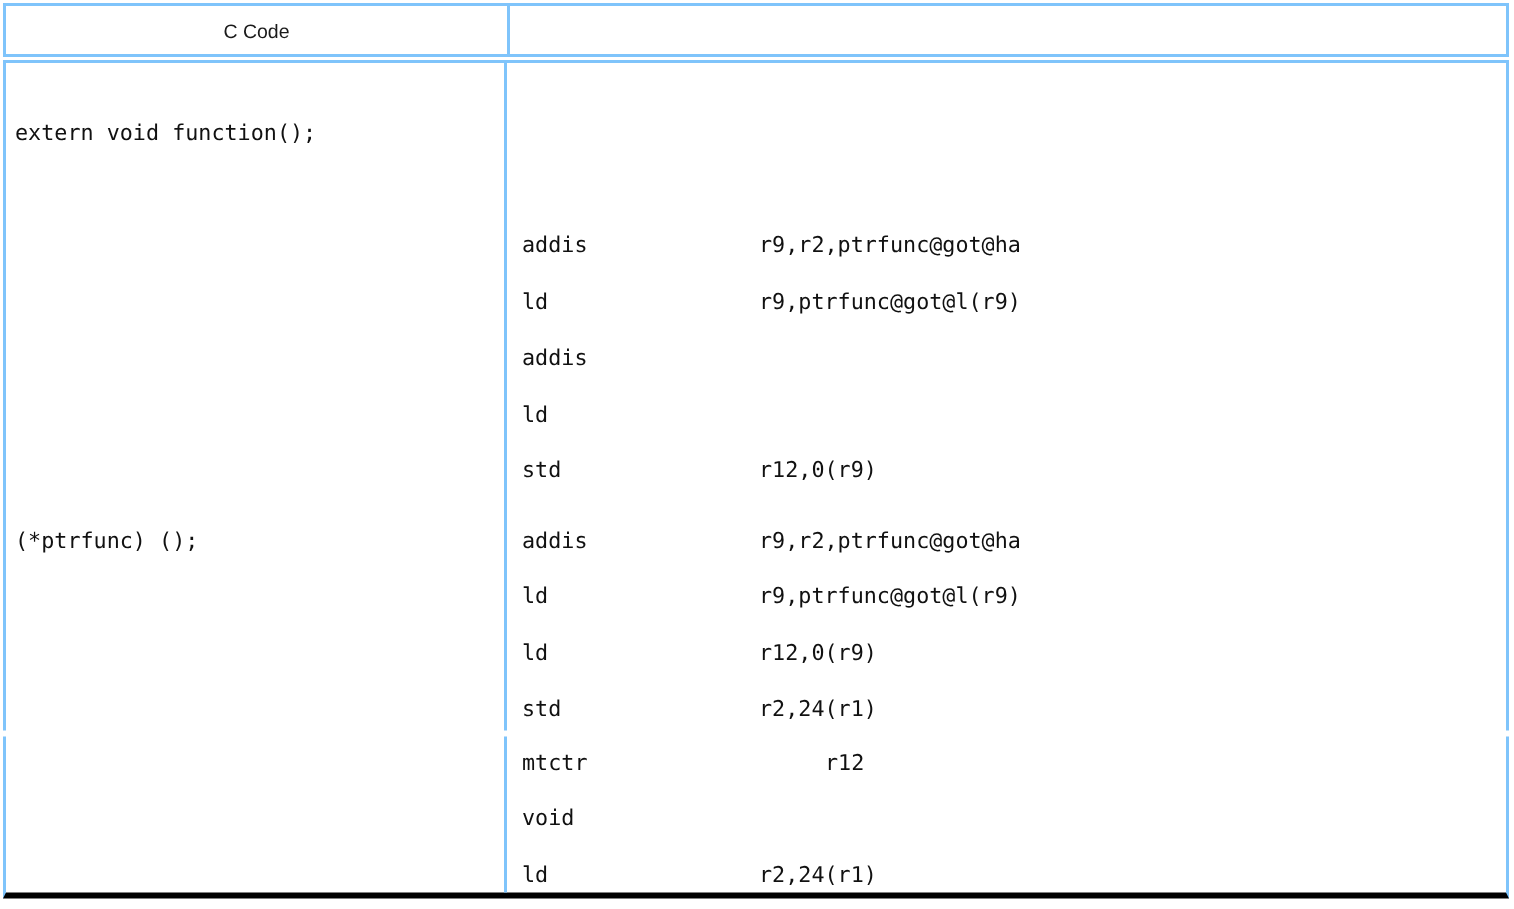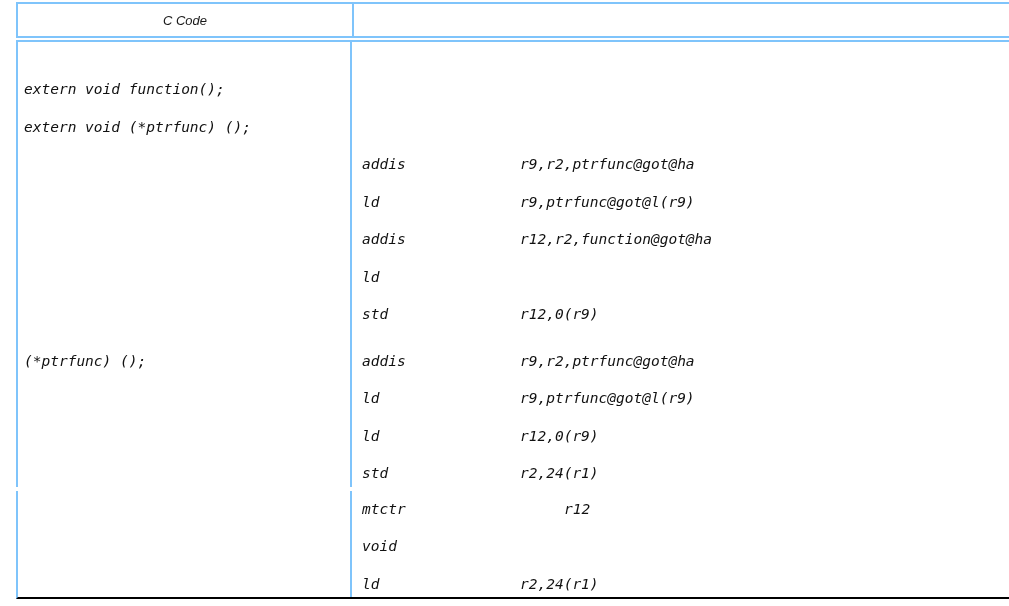--- a/index.html
+++ b/index.html
@@ -9,26 +9,25 @@
   body {
     width: 1009px;
     height: 606px;
     background: #ffffff;
     font-family: "Liberation Sans", sans-serif;
     overflow: hidden;
   }
 
   .code-table {
     position: absolute;
-    left: 16px;
+    left: 2px;
     top: 2px;
     width: 912px;
     height: 599px;
     box-sizing: border-box;
-    font-style: italic;
   }
 
   
   .thead {
     position: absolute;
     left: 0;
     top: 0;
     width: 1004px;
     height: 36px;
     box-sizing: border-box;
@@ -74,21 +73,21 @@
     border-right: 2px solid #7fc4fb;
     width: 1004px;
   }
   .row-main {
     top: 40px;
     height: 445px;
   }
   .row-tail {
     top: 489px;
     height: 108px;
-    border-bottom: 2px solid #000000;
+    border-bottom: 4px solid #000000;
   }
 
   .cell-c {
     position: absolute;
     left: 0;
     top: 0;
     width: 334px;
     height: 100%;
     box-sizing: border-box;
     border-right: 2px solid #7fc4fb;
@@ -130,30 +129,28 @@
     <div class="th th-c">
       <span>C Code</span>
     </div>
   </div>
 
   <div class="header-rule"></div>
 
   <div class="tbody-row row-main">
     <div class="cell-c" id="c-cell-0">
         <div class="code-line c-line" style="top: 38px;">extern void function();</div>
-        <div class="code-line c-line" style="top: 76px;">extern void (*ptrfunc) ();</div>
         <div class="code-line c-line" style="top: 310px;">(*ptrfunc) ();</div>
       </div>
     <div class="cell-asm" id="asm-cell-0">
         <div class="code-line asm-mnem" style="top: 113px;">addis</div>
         <div class="code-line asm-ops" style="top: 113px;">r9,r2,ptrfunc@got@ha</div>
         <div class="code-line asm-mnem" style="top: 151px;">ld</div>
         <div class="code-line asm-ops" style="top: 151px;">r9,ptrfunc@got@l(r9)</div>
         <div class="code-line asm-mnem" style="top: 188px;">addis</div>
-        <div class="code-line asm-ops" style="top: 188px;">r12,r2,function@got@ha</div>
         <div class="code-line asm-mnem" style="top: 226px;">ld</div>
         <div class="code-line asm-mnem" style="top: 263px;">std</div>
         <div class="code-line asm-ops" style="top: 263px;">r12,0(r9)</div>
         <div class="code-line asm-mnem" style="top: 310px;">addis</div>
         <div class="code-line asm-ops" style="top: 310px;">r9,r2,ptrfunc@got@ha</div>
         <div class="code-line asm-mnem" style="top: 347px;">ld</div>
         <div class="code-line asm-ops" style="top: 347px;">r9,ptrfunc@got@l(r9)</div>
         <div class="code-line asm-mnem" style="top: 385px;">ld</div>
         <div class="code-line asm-ops" style="top: 385px;">r12,0(r9)</div>
         <div class="code-line asm-mnem" style="top: 422px;">std</div>

